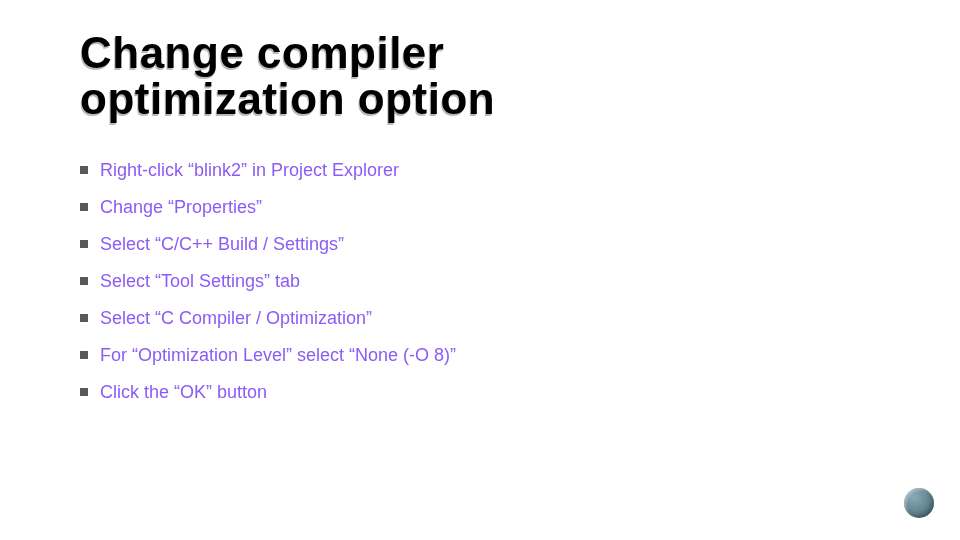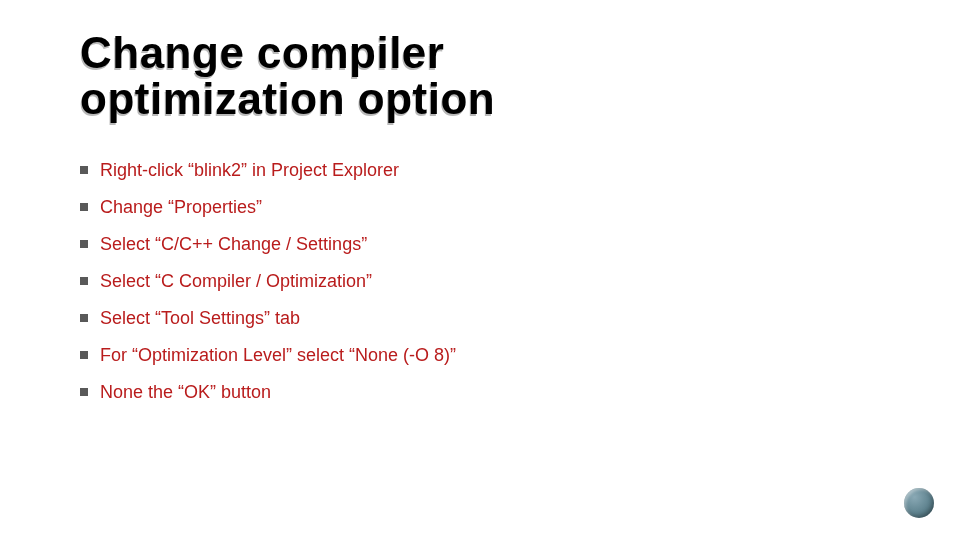--- a/index.html
+++ b/index.html
@@ -47,21 +47,21 @@
     position: absolute;
     left: 80px;
     top: 160px;
     width: 780px;
   }
   .bullet {
     display: flex;
     align-items: flex-start;
     margin-bottom: 16px;
     font-size: 18px;
-    color: #b91c1c;
+    color: #8b5cf6;
   }
   .bullet .marker {
     width: 8px;
     height: 8px;
     background: #595959;
     margin-top: 6px;
     margin-right: 12px;
     flex: 0 0 auto;
   }
   .bullet .text {
@@ -94,34 +94,34 @@
     <div class="bullet">
       <span class="marker"></span>
       <span class="text">Right-click “blink2” in Project Explorer</span>
     </div>
     <div class="bullet">
       <span class="marker"></span>
       <span class="text">Change “Properties”</span>
     </div>
     <div class="bullet">
       <span class="marker"></span>
-      <span class="text">Select “C/C++ Change / Settings”</span>
+      <span class="text">Select “C/C++ Build / Settings”</span>
+    </div>
+    <div class="bullet">
+      <span class="marker"></span>
+      <span class="text">Select “Tool Settings” tab</span>
     </div>
     <div class="bullet">
       <span class="marker"></span>
       <span class="text">Select “C Compiler /  Optimization”</span>
     </div>
     <div class="bullet">
       <span class="marker"></span>
-      <span class="text">Select “Tool Settings” tab</span>
-    </div>
-    <div class="bullet">
-      <span class="marker"></span>
       <span class="text">For “Optimization Level” select “None (-O 8)”</span>
     </div>
     <div class="bullet">
       <span class="marker"></span>
-      <span class="text">None the “OK” button</span>
+      <span class="text">Click the “OK” button</span>
     </div>
   </div>
 
   <div class="corner-dot"></div>
 </div>
 
 </body></html>

